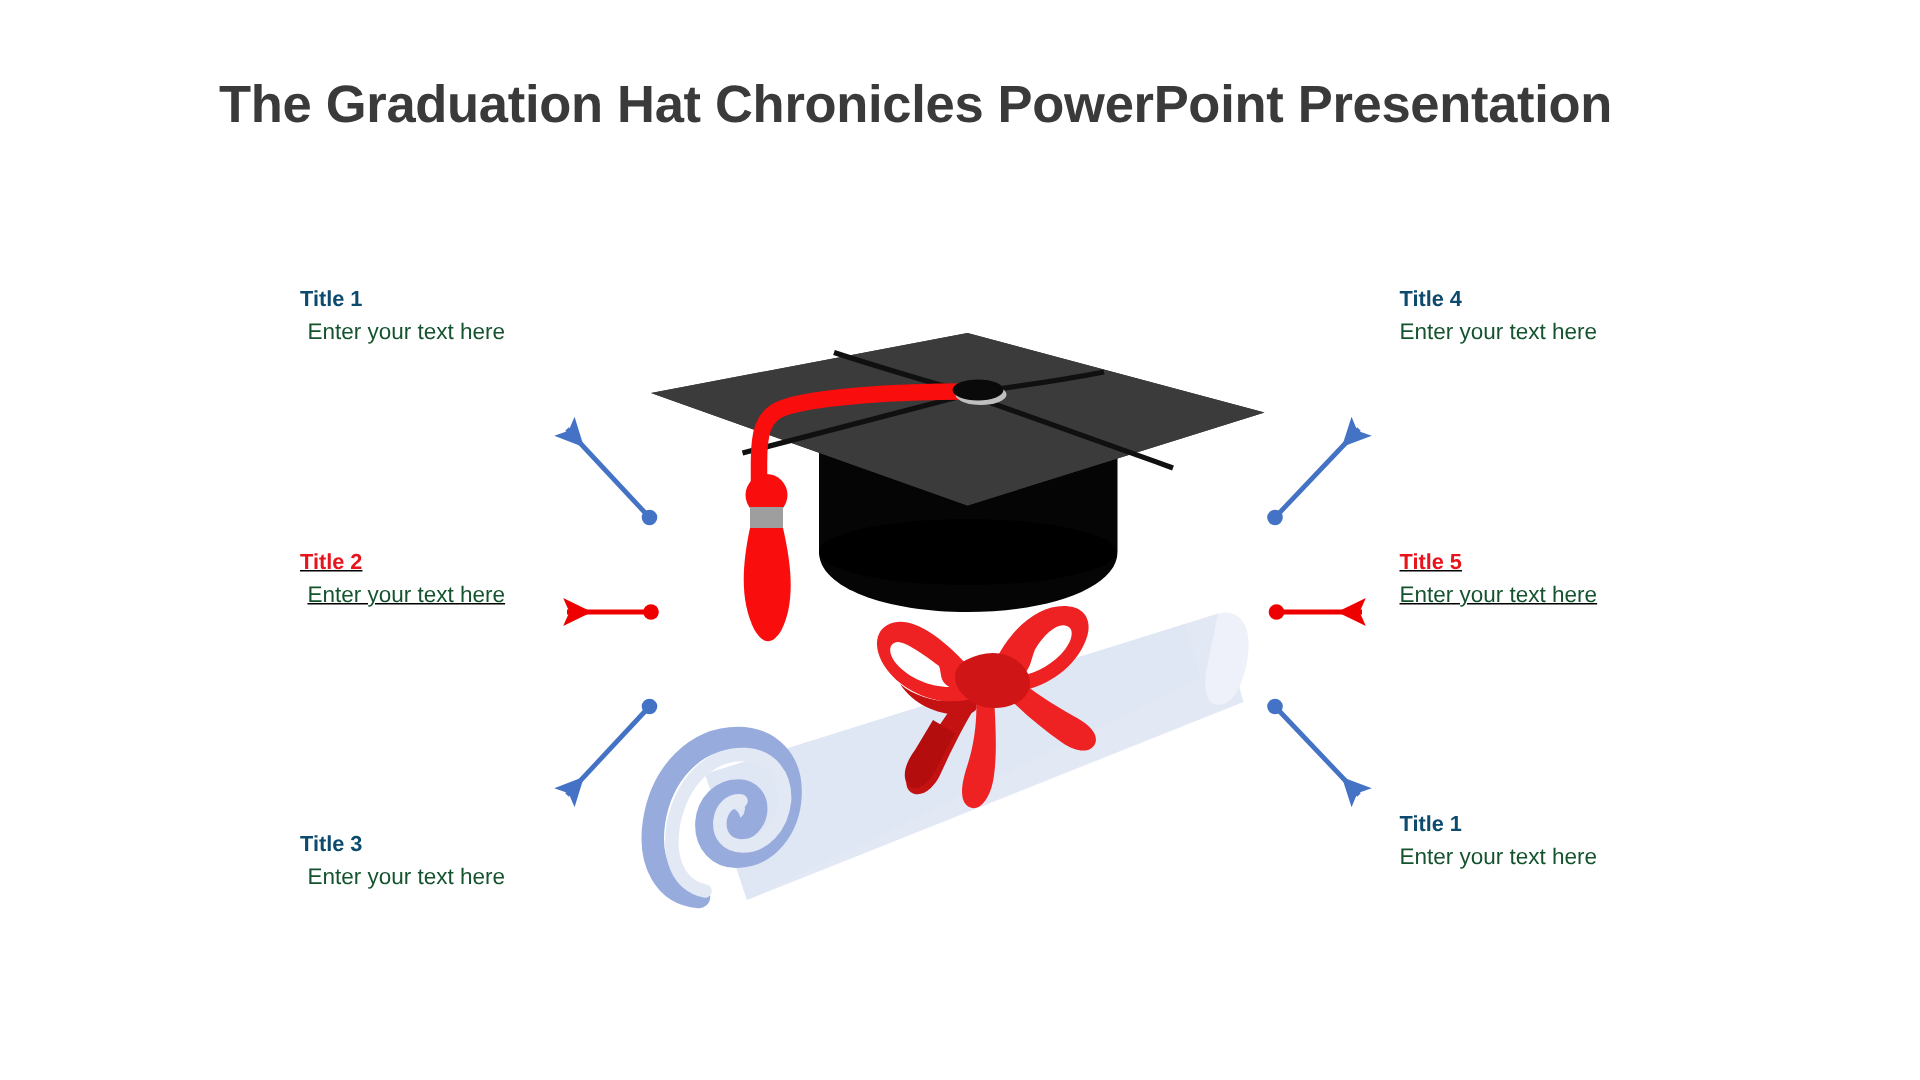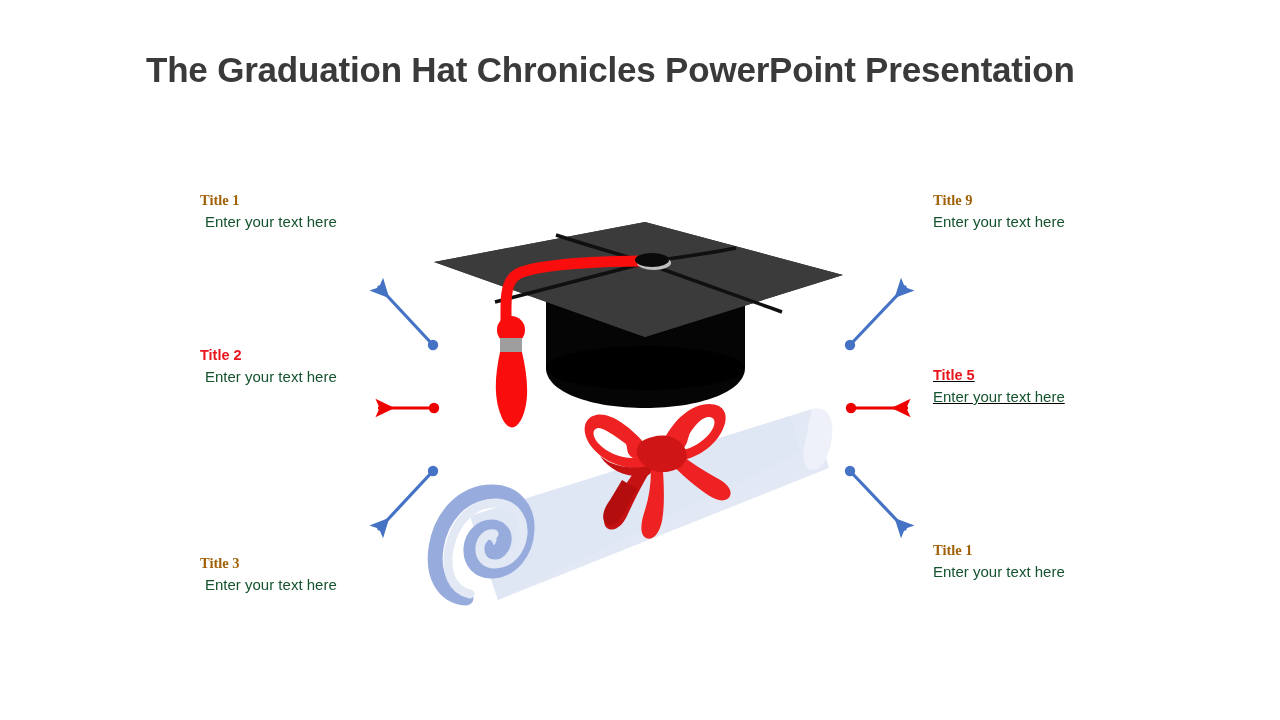--- a/index.html
+++ b/index.html
@@ -51,25 +51,25 @@
   }
   .tb-body {
     font-size: 15px;
     color: #14532d;
     line-height: 20px;
     margin: 3px 0 0 0;
     white-space: nowrap;
   }
   .left-block .tb-body { padding-left: 5px; }
 
-  .c-blue { color: #a16207; font-family: Liberation Serif, serif; }
+  .c-blue { color: #0c4a6e; }
   .c-red  { color: #e8141b; }
 
   #block-1 { left: 200px; top: 191px; }
-  #block-2 { left: 200px; top: 346px; }
+  #block-2 { left: 200px; top: 366px; text-decoration: underline; }
   #block-3 { left: 200px; top: 554px; }
   #block-4 { left: 933px; top: 191px; }
   #block-5 { left: 933px; top: 366px; text-decoration: underline; }
   #block-6 { left: 933px; top: 541px; }
 
   
   #arrows-layer, #art-layer {
     position: absolute;
     left: 0; top: 0;
     width: 1280px;
@@ -236,21 +236,21 @@
     <div class="tb-title c-red">Title 2</div>
     <div class="tb-body">Enter your text here</div>
   </div>
 
   <div class="text-block left-block" id="block-3">
     <div class="tb-title c-blue">Title 3</div>
     <div class="tb-body">Enter your text here</div>
   </div>
 
   <div class="text-block right-block" id="block-4">
-    <div class="tb-title c-blue">Title 9</div>
+    <div class="tb-title c-blue">Title 4</div>
     <div class="tb-body">Enter your text here</div>
   </div>
 
   <div class="text-block right-block" id="block-5">
     <div class="tb-title c-red">Title 5</div>
     <div class="tb-body">Enter your text here</div>
   </div>
 
   <div class="text-block right-block" id="block-6">
     <div class="tb-title c-blue">Title 1</div>

